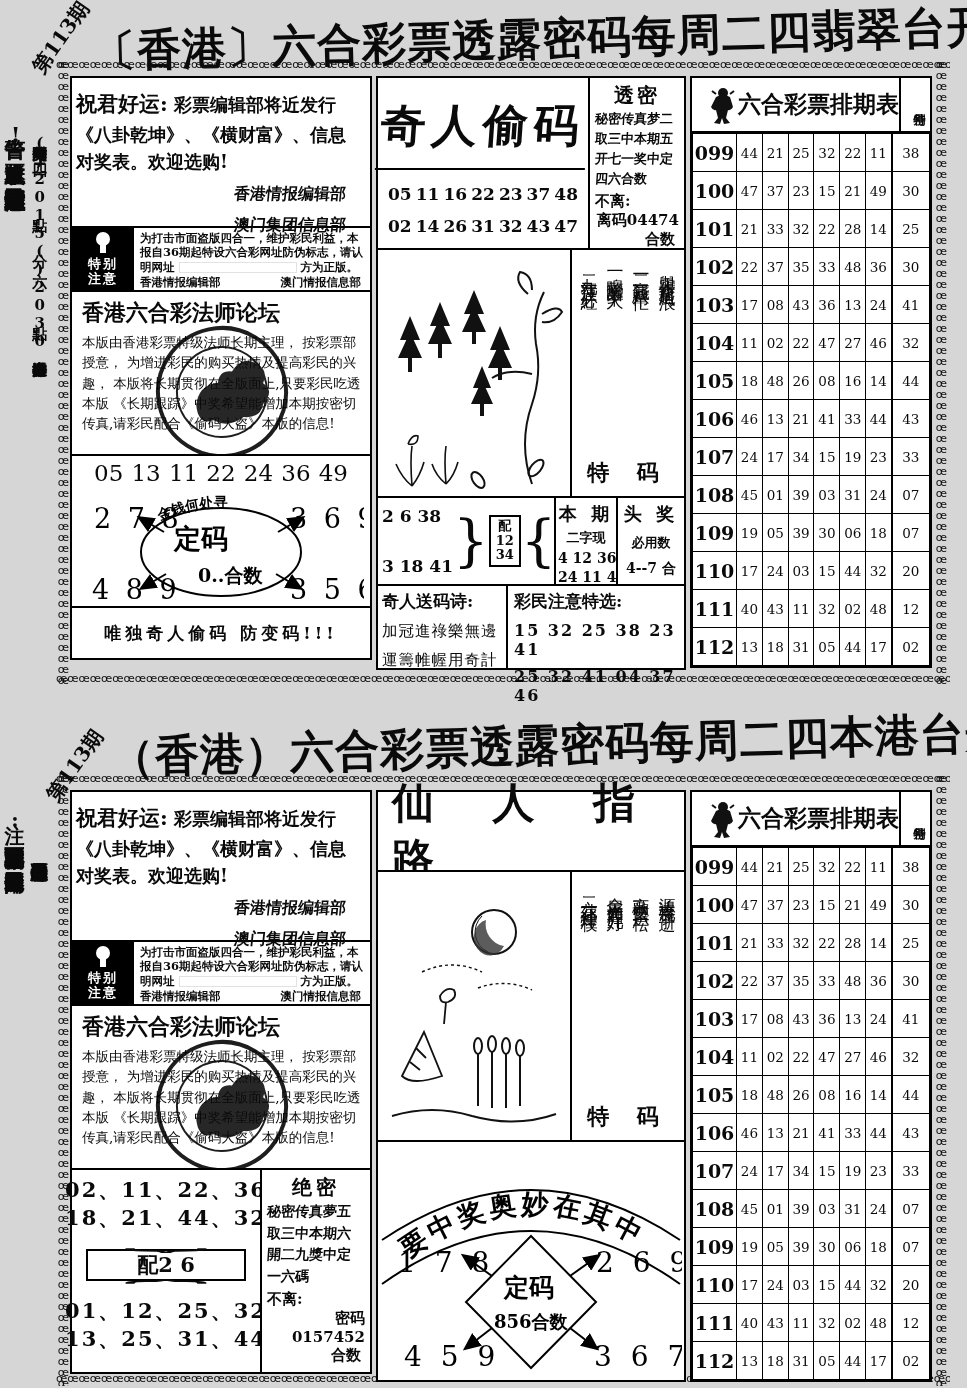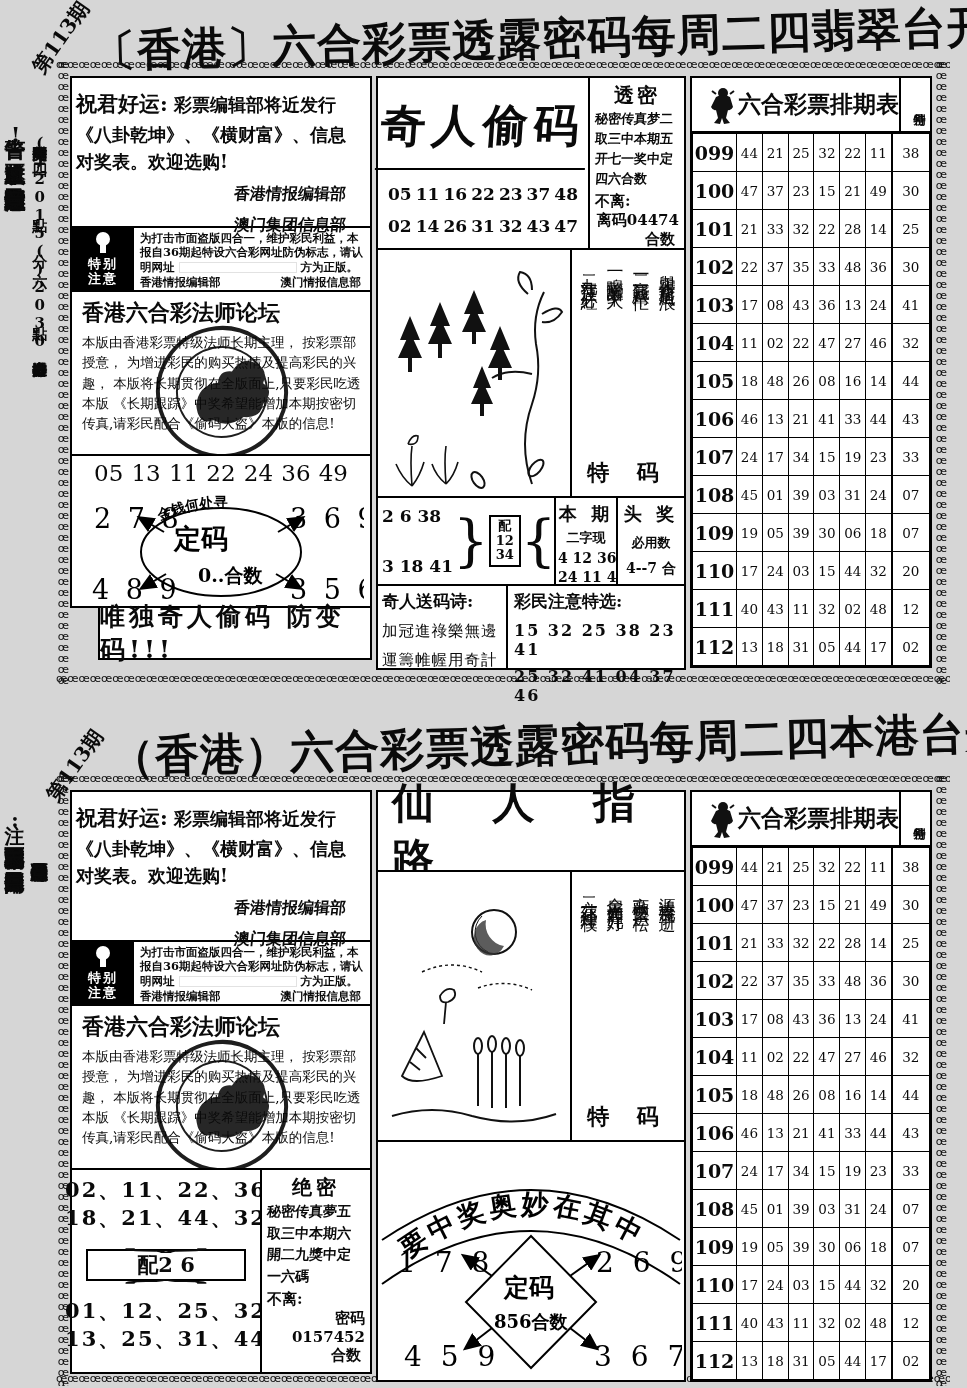--- a/index.html
+++ b/index.html
@@ -51,21 +51,21 @@
   .forum p { font-size:13.5px; line-height:1.5; font-weight:normal; }
   .stamp { position:absolute; left:84px; top:34px; width:132px; height:132px; border:4px solid #000;
            border-radius:50%; opacity:.88; transform:rotate(-12deg); }
   .stamp .inner { position:absolute; left:16px; top:16px; width:92px; height:92px; border:2px solid #000; border-radius:50%; }
 
   
   .diagram { padding:4px 6px; }
   .numline { display:flex; justify-content:space-between; padding:0 16px; font-size:23px; }
 
   
-  .slogan { display:flex; align-items:center; justify-content:center; font-size:25px; font-weight:bold; letter-spacing:4px;margin-left:28px; }
+  .slogan { display:flex; align-items:center; justify-content:center; font-size:17px; font-weight:bold; letter-spacing:4px; }
 
   
   .qiren-title { font-size:45px; font-weight:bold; text-align:center; padding:18px 0 12px; letter-spacing:6px;
                  transform:skewX(-4deg); border-bottom:2px solid #000; }
   .qiren-rows { padding:8px 10px; }
   .qiren-rows div { display:flex; justify-content:space-between; font-size:17px; font-weight:bold; padding:6px 0; }
   .side-secret { padding:4px 5px; display:flex; flex-direction:column; }
   .side-secret .t { text-align:center; font-size:20px; font-weight:bold; letter-spacing:3px; }
   .side-secret .ln { font-size:13px; font-weight:bold; line-height:1.55; transform:skewX(-4deg); }
   .side-secret .buli { font-size:15px; font-weight:bold; margin-top:2px; }

